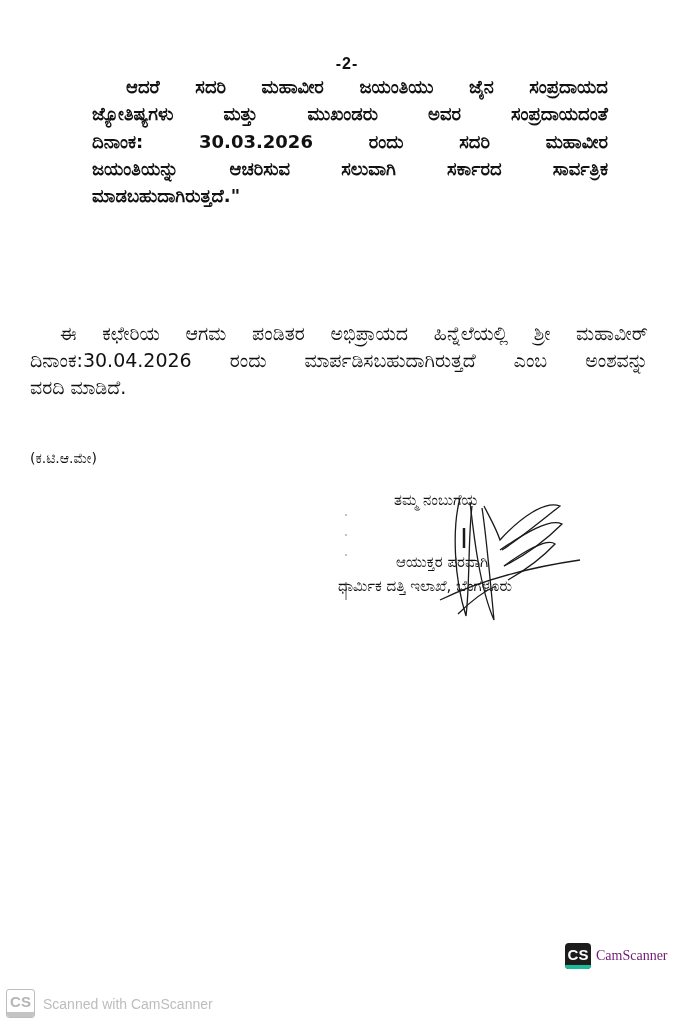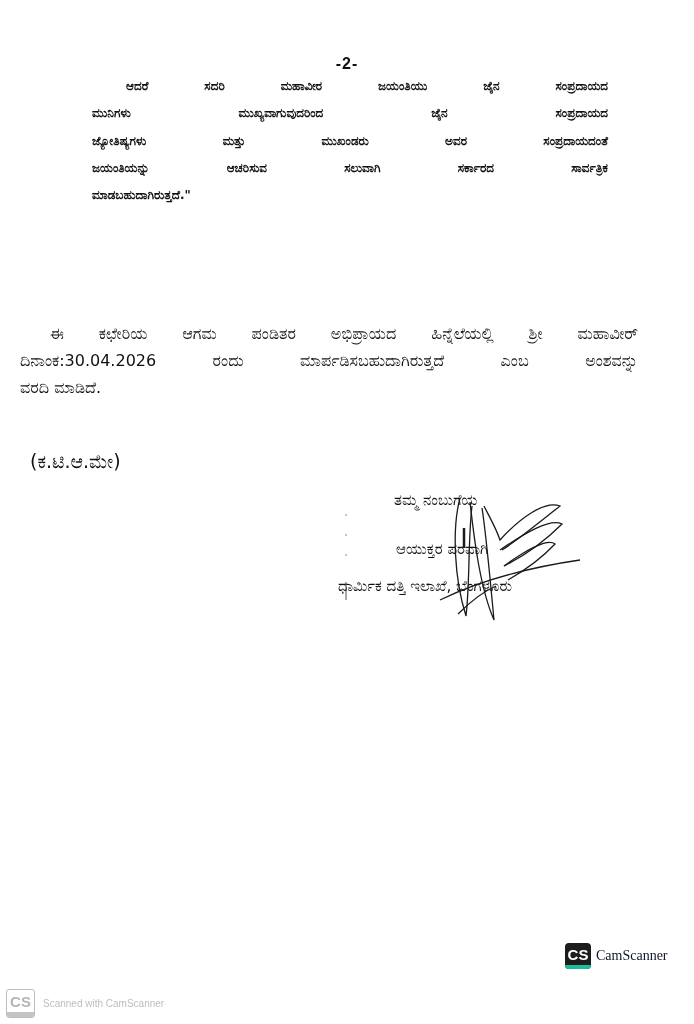--- a/index.html
+++ b/index.html
@@ -24,78 +24,78 @@
       font-family: "Liberation Sans", sans-serif;
       font-weight: bold;
       font-size: 16px;
       letter-spacing: 1px;
     }
     .quote-block {
       position: absolute;
       top: 73px;
       left: 92px;
       width: 516px;
-      font-size: 12px;
+      font-size: 18px;
       font-weight: bold;
       line-height: 27.3px;
       text-align: justify;
     }
     .quote-block .line {
       display: block;
       text-align-last: justify;
       white-space: nowrap;
     }
     .quote-block .line.first {
       padding-left: 34px;
     }
     .quote-block .line.last {
       text-align-last: left;
     }
     .para {
       position: absolute;
       top: 320px;
-      left: 20px;
+      left: 30px;
       width: 618px;
-      font-size: 16px;
+      font-size: 19px;
       line-height: 27px;
     }
     .para .line {
       display: block;
       text-align-last: justify;
       white-space: nowrap;
     }
     .para .line.first {
       padding-left: 30px;
     }
     .para .line.last {
       text-align-last: left;
     }
     .ref-code {
       position: absolute;
       top: 450px;
       left: 30px;
-      font-size: 19px;
+      font-size: 14px;
     }
     .sign-block {
       position: absolute;
       top: 488px;
       left: 330px;
       width: 300px;
       font-size: 15px;
       line-height: 24px;
     }
     .sign-closing {
       position: absolute;
       top: 0;
       left: 64px;
       text-align: center;
     }
     .sign-designation {
       position: absolute;
-      top: 49px;
+      top: 62px;
       left: 66px;
     }
     .sign-dept {
       position: absolute;
       top: 86px;
       left: 8px;
       white-space: nowrap;
     }
     .signature {
       position: absolute;
@@ -143,21 +143,21 @@
       bottom: 0;
       height: 4px;
       background: #19bc9b;
     }
     .cs-logo span {
       margin-top: -3px;
     }
     .cs-brand {
       font-family: "Liberation Serif", serif;
       font-size: 14px;
-      color: #0f172a;
+      color: #701a75;
     }
     .scanned-footer {
       position: absolute;
       top: 989px;
       left: 6px;
       display: flex;
       align-items: center;
       gap: 8px;
     }
     .scanned-logo {
@@ -183,33 +183,33 @@
       right: 0;
       bottom: 0;
       height: 5px;
       background: #c4c4c4;
     }
     .scanned-logo span {
       margin-top: -4px;
     }
     .scanned-text {
       font-family: "Liberation Sans", sans-serif;
-      font-size: 10px;
+      font-size: 14px;
       color: #bdbdbd;
     }
   </style>
 </head>
 <body>
 
 <div class="page-number">-2-</div>
 
 <div class="quote-block">
   <span class="line first">ಆದರೆ ಸದರಿ ಮಹಾವೀರ ಜಯಂತಿಯು ಜೈನ ಸಂಪ್ರದಾಯದ</span>
-  <span class="line">ಮುನಿಗಳು ಮುಖ್ಯವಾಗುವುದರಿಂದ ಜೈನ ಸಂಪ್ರದಾಯದ</span>
   <span class="line">ಜ್ಯೋತಿಷ್ಯಗಳು ಮತ್ತು ಮುಖಂಡರು ಅವರ ಸಂಪ್ರದಾಯದಂತೆ</span>
+  <span class="line">ದಿನಾಂಕ: 30.03.2026 ರಂದು ಸದರಿ ಮಹಾವೀರ</span>
   <span class="line">ಜಯಂತಿಯನ್ನು ಆಚರಿಸುವ ಸಲುವಾಗಿ ಸರ್ಕಾರದ ಸಾರ್ವತ್ರಿಕ</span>
   <span class="line last">ಮಾಡಬಹುದಾಗಿರುತ್ತದೆ."</span>
 </div>
 
 <div class="para">
   <span class="line first">ಈ ಕಛೇರಿಯ ಆಗಮ ಪಂಡಿತರ ಅಭಿಪ್ರಾಯದ ಹಿನ್ನೆಲೆಯಲ್ಲಿ ಶ್ರೀ ಮಹಾವೀರ್</span>
   <span class="line">ದಿನಾಂಕ:30.04.2026 ರಂದು ಮಾರ್ಪಡಿಸಬಹುದಾಗಿರುತ್ತದೆ ಎಂಬ ಅಂಶವನ್ನು</span>
   <span class="line last">ವರದಿ ಮಾಡಿದೆ.</span>
 </div>
 

